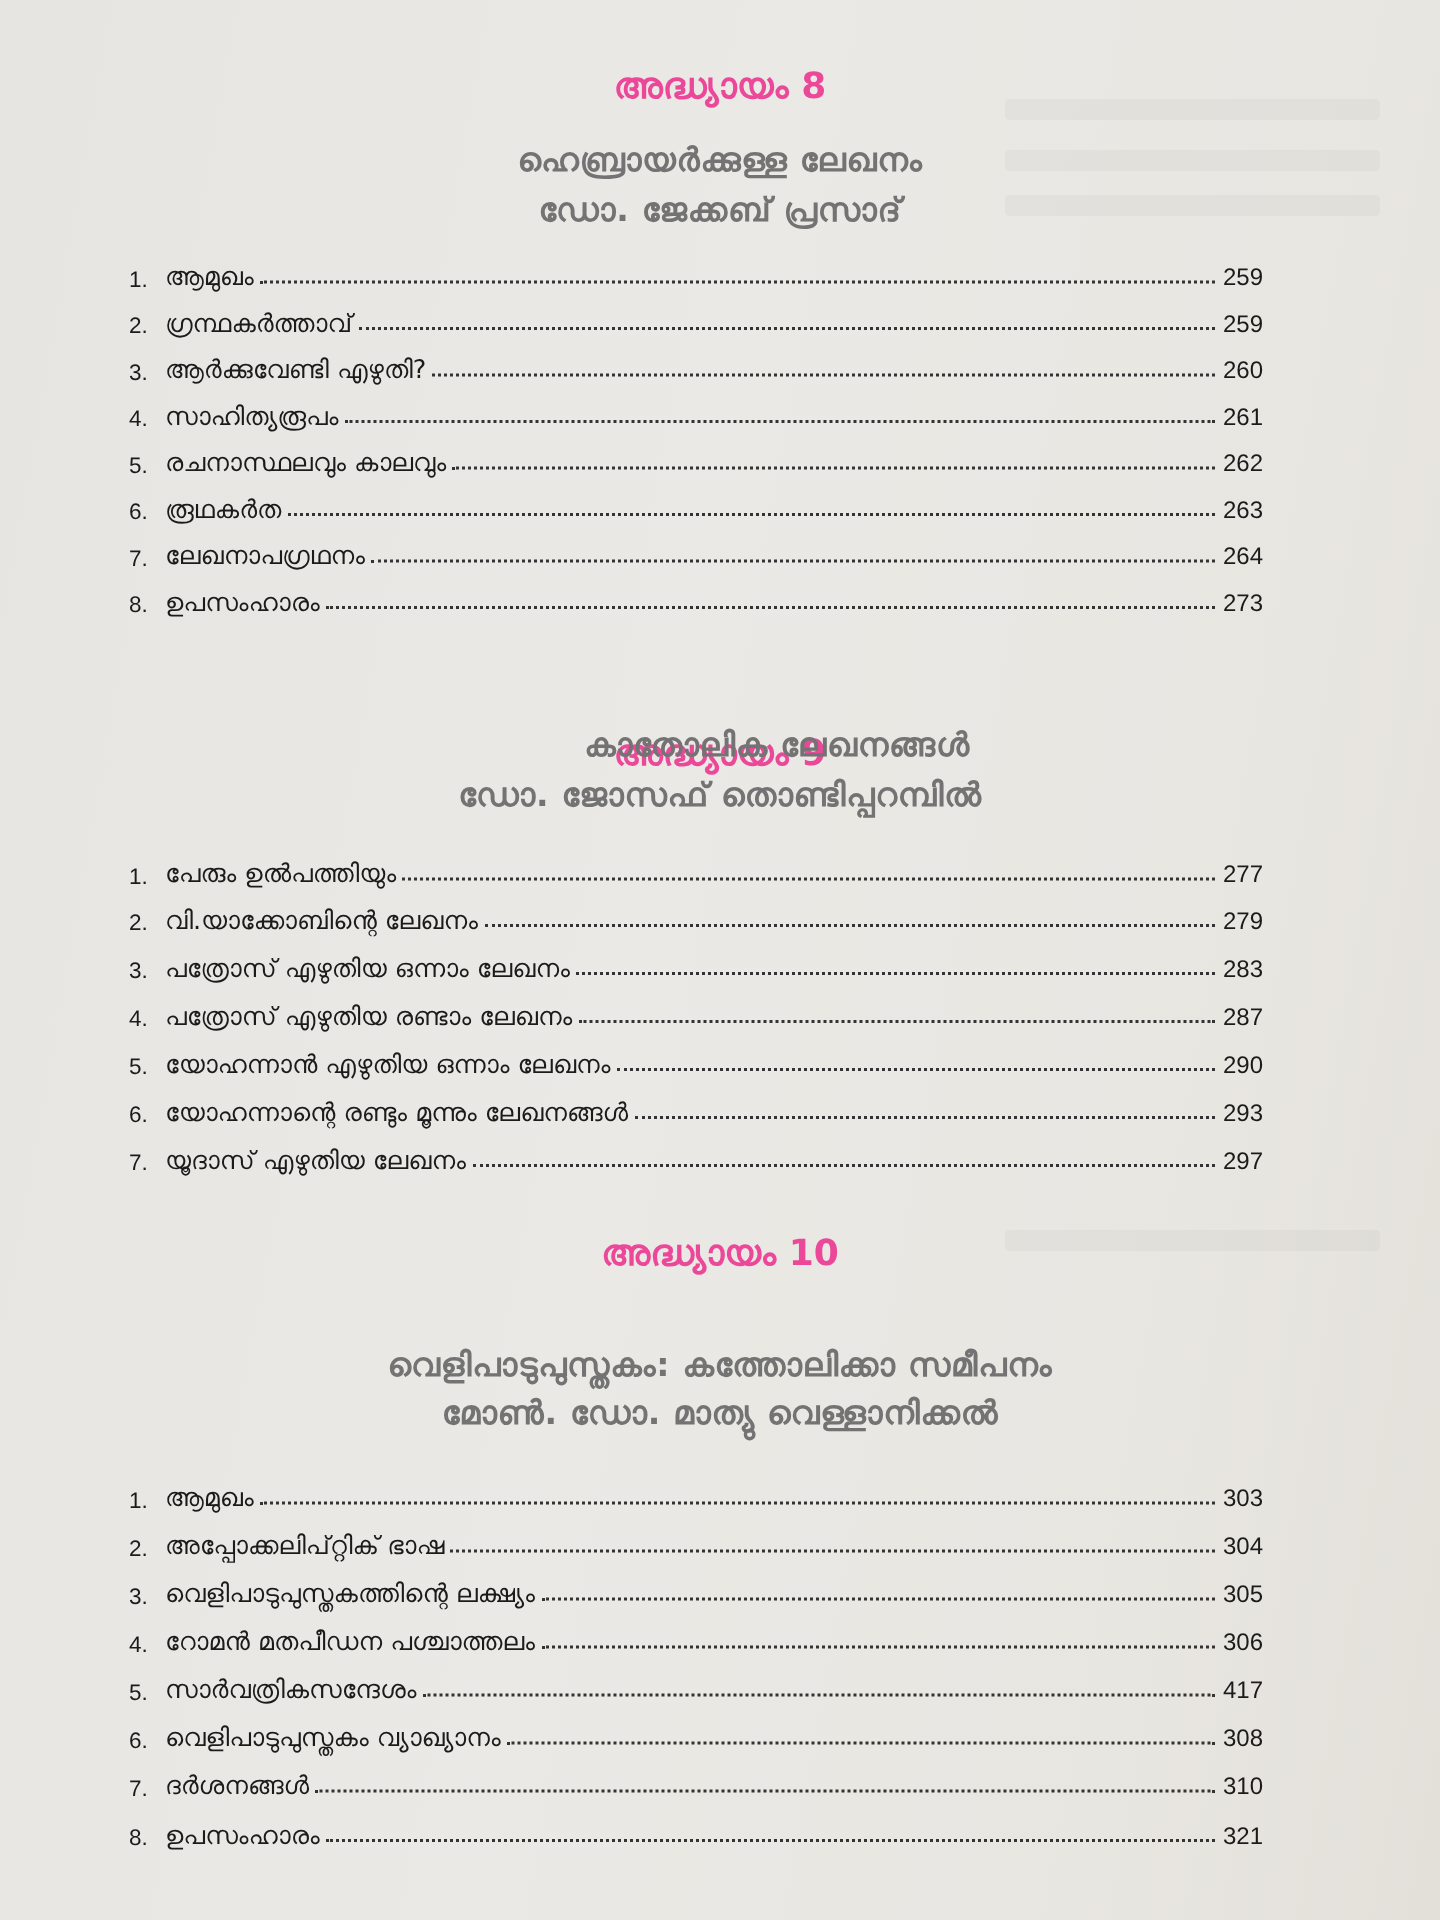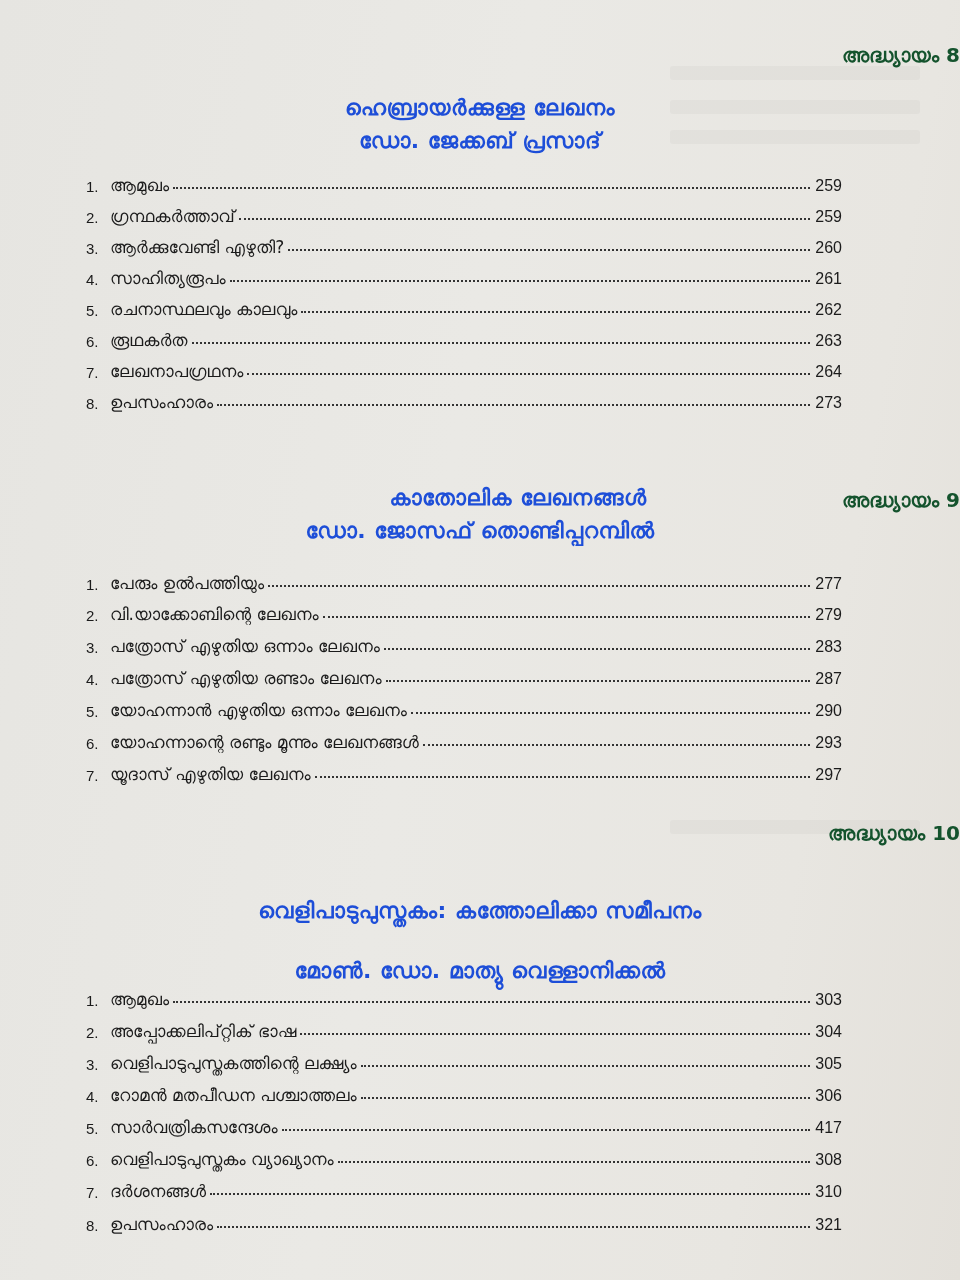--- a/index.html
+++ b/index.html
@@ -19,33 +19,33 @@
       position: absolute;
       left: 0;
       top: 0;
       width: 960px;
       height: 1280px;
     }
     .chapter-label {
       position: absolute;
       left: 0;
       width: 960px;
-      text-align: right;
+      text-align: center;
       font-weight: bold;
-      font-size: 20px;
-      color: #14532d;
+      font-size: 24px;
+      color: #ec4899;
     }
     .chapter-title {
       position: absolute;
       left: 0;
       width: 960px;
       text-align: center;
       font-weight: bold;
       font-size: 22px;
-      color: #1d4ed8;
+      color: #737373;
       letter-spacing: 0.5px;
     }
     .toc-row {
       position: absolute;
       left: 86px;
       width: 756px;
       height: 30px;
       display: flex;
       align-items: flex-end;
       font-size: 17px;
@@ -196,21 +196,21 @@
       <span class="toc-num">7.</span>
       <span class="toc-text">യൂദാസ് എഴുതിയ ലേഖനം</span>
       <span class="toc-dots"></span>
       <span class="toc-page">297</span>
     </div>
   </section>
 
   <section>
     <div class="chapter-label" style="top:821px;">അദ്ധ്യായം 10</div>
     <div class="chapter-title" style="top:898px;">വെളിപാടുപുസ്തകം: കത്തോലിക്കാ സമീപനം</div>
-    <div class="chapter-title" style="top:930px;margin-top:28px;">മോൺ. ഡോ. മാത്യു വെള്ളാനിക്കൽ</div>
+    <div class="chapter-title" style="top:930px;">മോൺ. ഡോ. മാത്യു വെള്ളാനിക്കൽ</div>
 
     <div class="toc-row" style="top:979px;">
       <span class="toc-num">1.</span>
       <span class="toc-text">ആമുഖം</span>
       <span class="toc-dots"></span>
       <span class="toc-page">303</span>
     </div>
     <div class="toc-row" style="top:1011px;">
       <span class="toc-num">2.</span>
       <span class="toc-text">അപ്പോക്കലിപ്റ്റിക് ഭാഷ</span>

